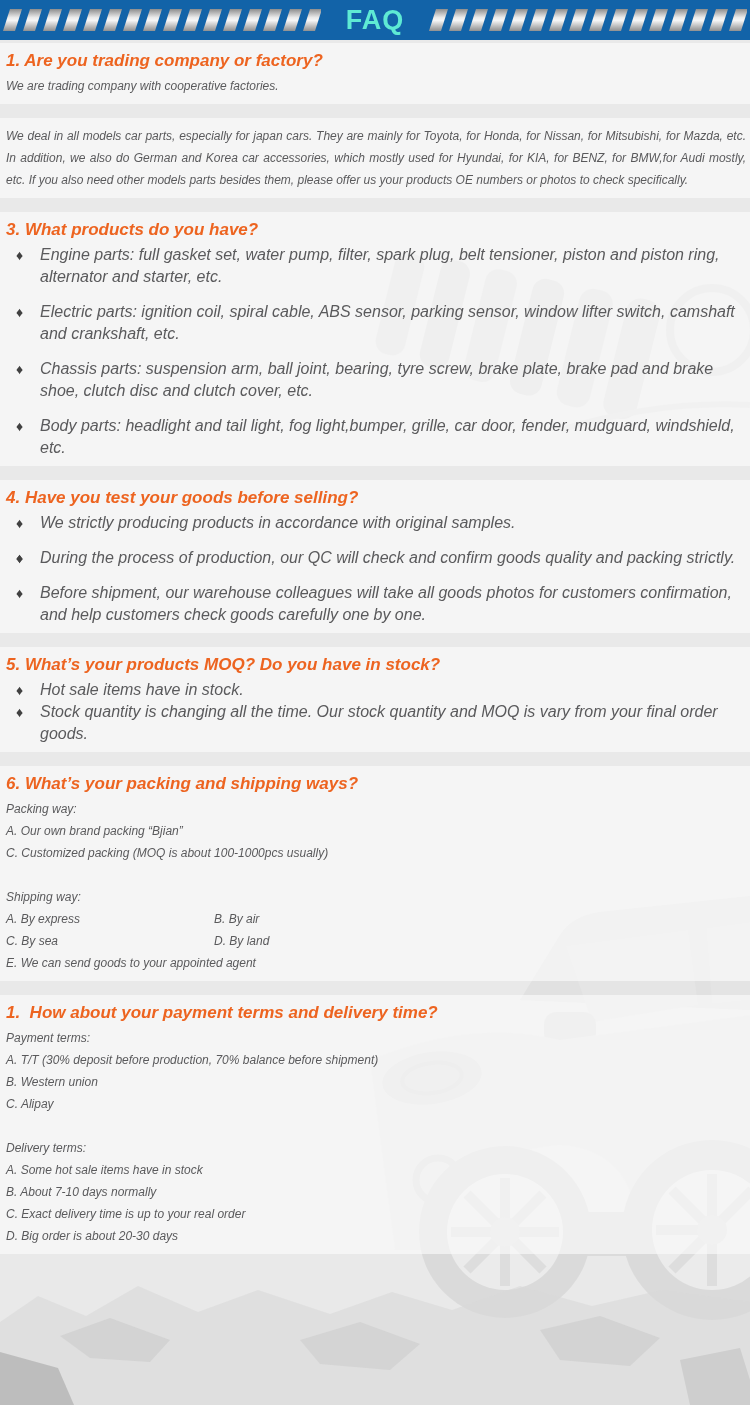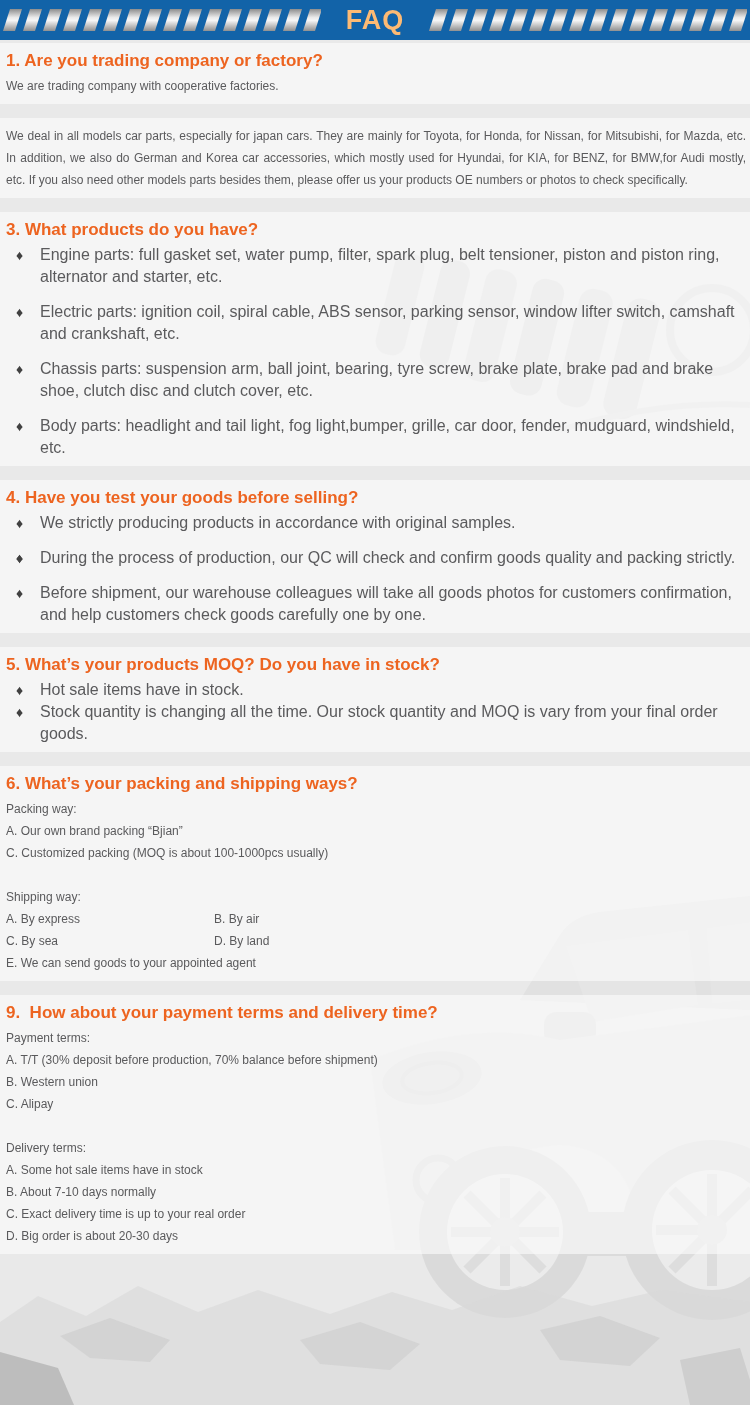--- a/index.html
+++ b/index.html
@@ -19,31 +19,32 @@
   }
   
   .faq-header{
     position:relative;z-index:2;
     height:40px;background:var(--header-bg);
     display:flex;align-items:center;justify-content:space-between;
     padding:0 3px;
   }
   .stripes{display:block;flex:0 0 auto;}
   .faq-title{
-    color:#fdba74;font-size:27px;font-weight:bold;letter-spacing:1px;
+    color:#5eead4;font-size:27px;font-weight:bold;letter-spacing:1px;
     line-height:40px;margin:0 20px;white-space:nowrap;
   }
   
   .watermark{position:absolute;left:0;top:0;z-index:0;pointer-events:none;}
   
   #sections{position:relative;z-index:1;padding-top:3px;}
   .faq-section{
     background:var(--section-bg);
     padding:7px 4px 7px 6px;
     margin-bottom:14px;
+    font-style:italic;
   }
   .faq-section:last-child{margin-bottom:0;}
   .q{
     margin:0 0 3px 0;color:var(--question-accent);
     font-size:17px;font-weight:bold;line-height:22px;white-space:pre-wrap;
   }
   .para,.line{
     margin:0;color:var(--body-text);
     font-size:12px;line-height:22px;
   }
@@ -202,21 +203,21 @@
       <p class="line">Packing way:</p>
       <p class="line">A. Our own brand packing “Bjian”</p>
       <p class="line">C. Customized packing (MOQ is about 100-1000pcs usually)</p>
       <div class="blank"></div>
       <p class="line">Shipping way:</p>
       <div class="line cols"><span class="c1">A. By express</span><span class="c2">B. By air</span></div>
       <div class="line cols"><span class="c1">C. By sea</span><span class="c2">D. By land</span></div>
       <p class="line">E. We can send goods to your appointed agent</p>
     </section>
     <section class="faq-section">
-      <h3 class="q">9.  How about your payment terms and delivery time?</h3>
+      <h3 class="q">1.  How about your payment terms and delivery time?</h3>
       <p class="line">Payment terms:</p>
       <p class="line">A. T/T (30% deposit before production, 70% balance before shipment)</p>
       <p class="line">B. Western union</p>
       <p class="line">C. Alipay</p>
       <div class="blank"></div>
       <p class="line">Delivery terms:</p>
       <p class="line">A. Some hot sale items have in stock</p>
       <p class="line">B. About 7-10 days normally</p>
       <p class="line">C. Exact delivery time is up to your real order</p>
       <p class="line">D. Big order is about 20-30 days</p>

